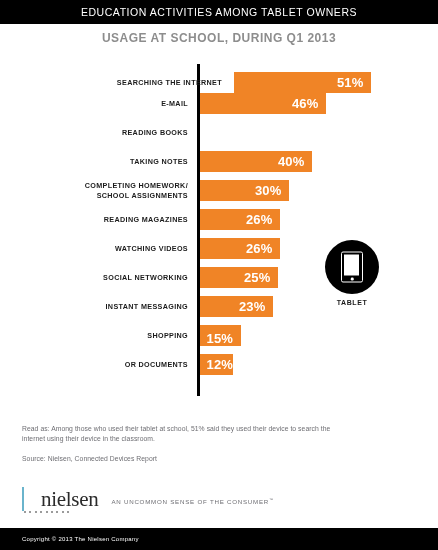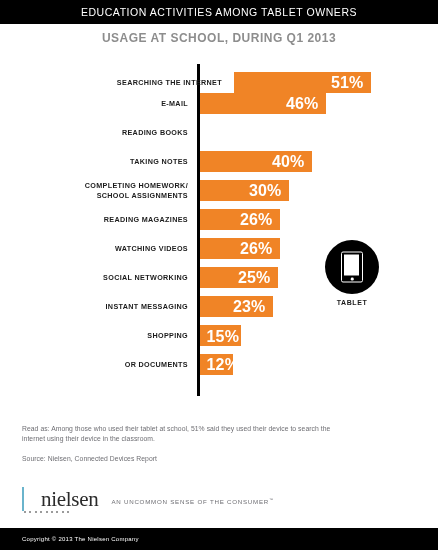--- a/index.html
+++ b/index.html
@@ -92,21 +92,21 @@
     top: 4px;
     height: 21px;
     background: #f08426;
     display: flex;
     align-items: center;
   }
   .bar.align-right { justify-content: flex-end; }
   .bar.align-left  { justify-content: flex-start; }
   .bar-value {
     color: #ffffff;
-    font-size: 16px;
+    font-size: 13px;
     font-weight: bold;
     letter-spacing: 0.2px;
     padding: 0 7px;
   }
 
   
   .tablet-badge {
     position: absolute;
     left: 321px;
     top: 240px;

